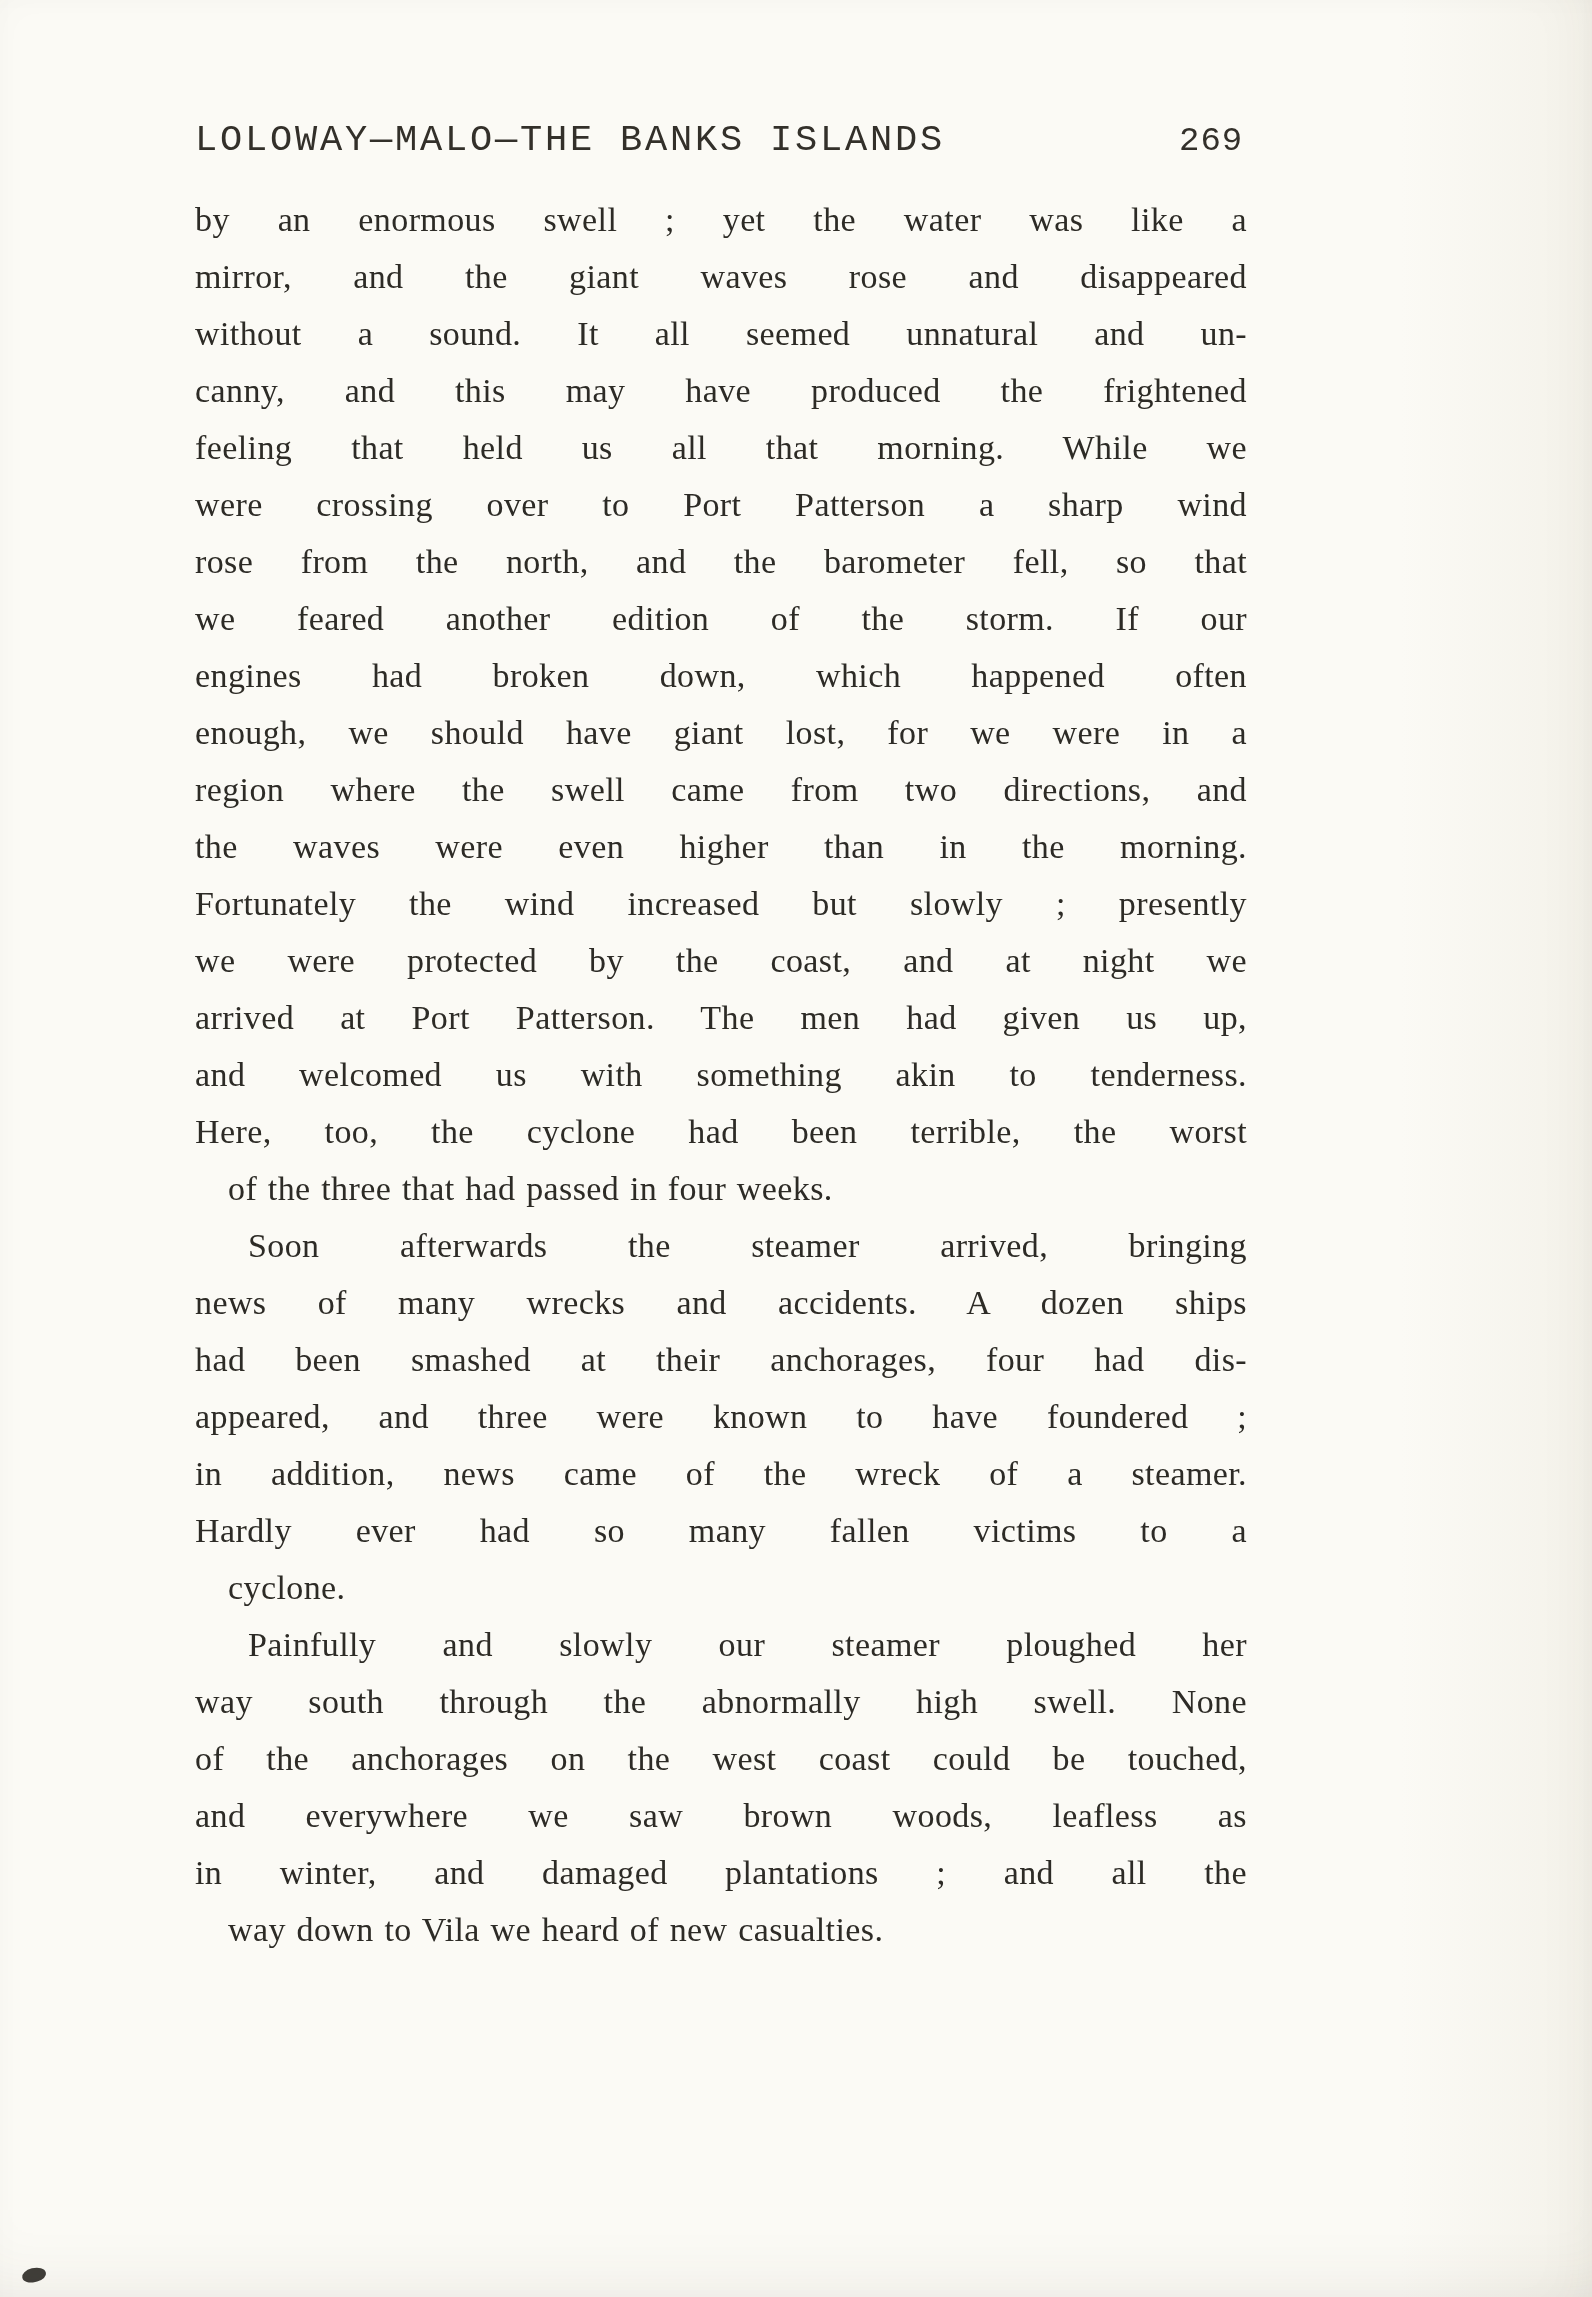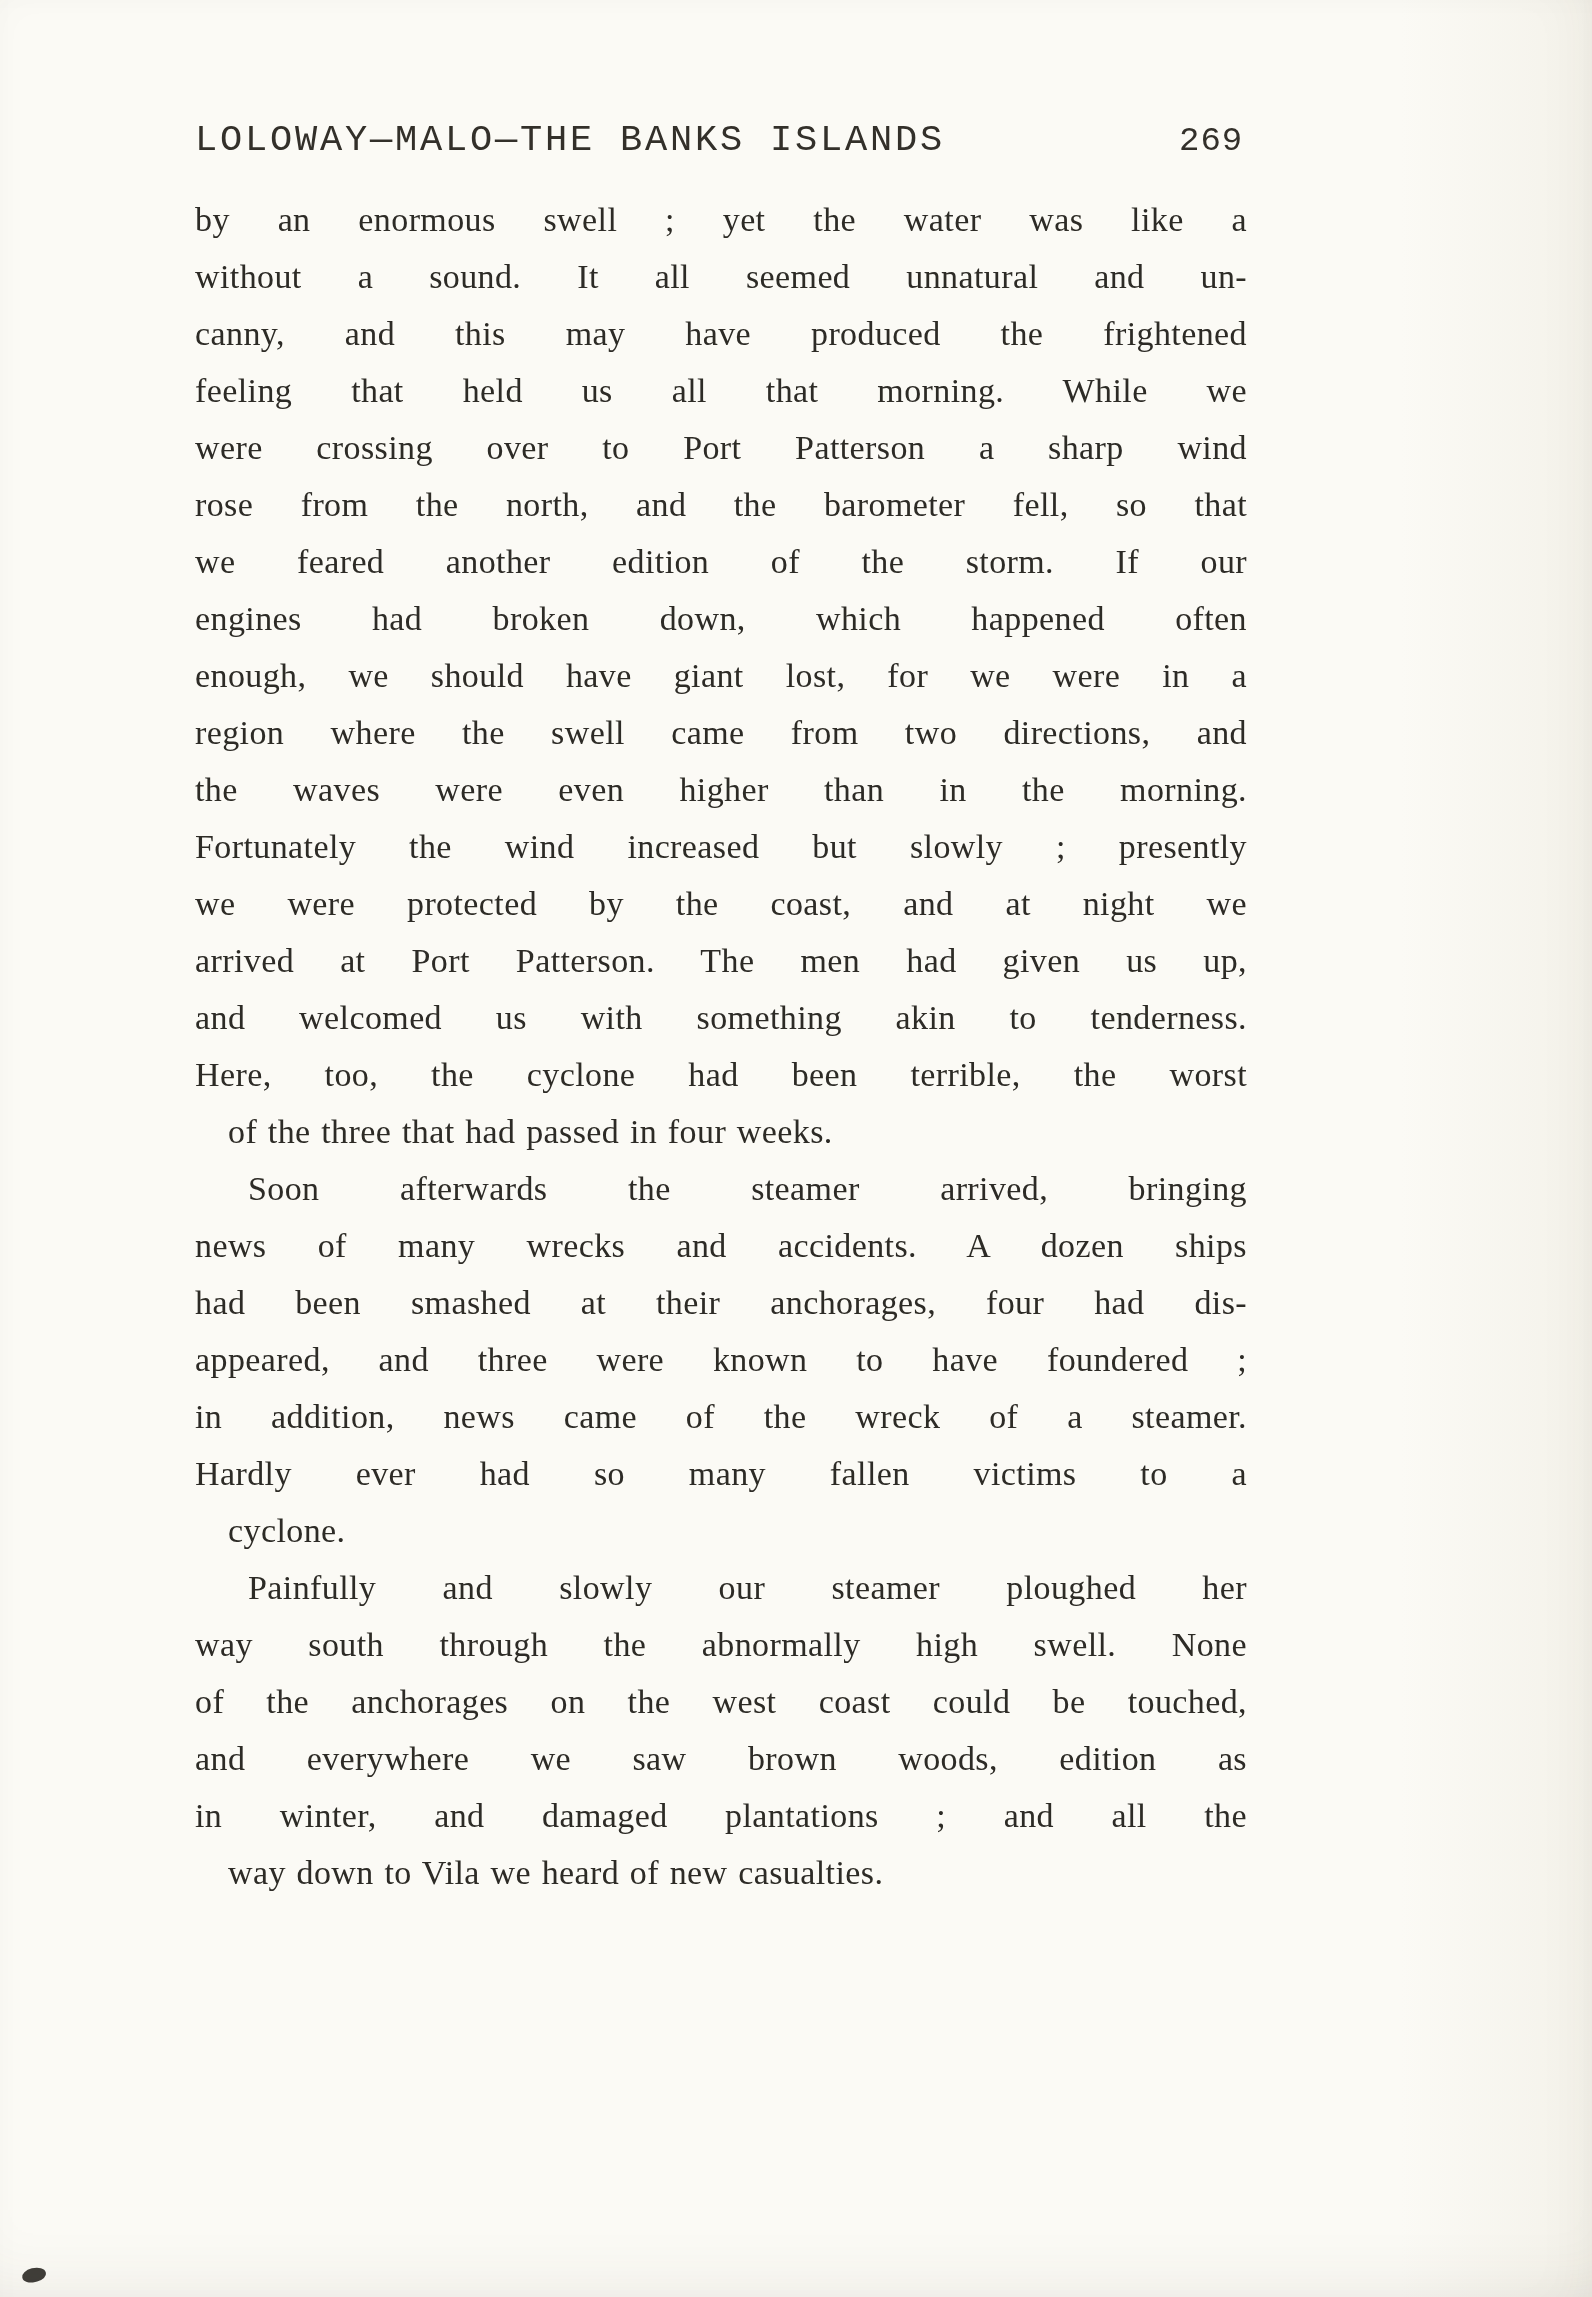--- a/index.html
+++ b/index.html
@@ -86,20 +86,21 @@
 <div class="scan-page">
 
   <div class="running-header">
     <span>LOLOWAY—MALO—THE BANKS ISLANDS</span>
     <span class="page-number">269</span>
   </div>
 
   <div class="text-block">
       <div class="paragraph">
         <div class="line">by an enormous swell ; yet the water was like a</div>
+        <div class="line">mirror, and the giant waves rose and disappeared</div>
         <div class="line">without a sound.  It all seemed unnatural and un-</div>
         <div class="line">canny, and this may have produced the frightened</div>
         <div class="line">feeling that held us all that morning.  While we</div>
         <div class="line">were crossing over to Port Patterson a sharp wind</div>
         <div class="line">rose from the north, and the barometer fell, so that</div>
         <div class="line">we feared another edition of the storm.  If our</div>
         <div class="line">engines had broken down, which happened often</div>
         <div class="line">enough, we should have giant lost, for we were in a</div>
         <div class="line">region where the swell came from two directions, and</div>
         <div class="line">the waves were even higher than in the morning.</div>
@@ -116,21 +117,21 @@
         <div class="line">had been smashed at their anchorages, four had dis-</div>
         <div class="line">appeared, and three were known to have foundered ;</div>
         <div class="line">in addition, news came of the wreck of a steamer.</div>
         <div class="line">Hardly ever had so many fallen victims to a</div>
         <div class="line last">cyclone.</div>
       </div>
       <div class="paragraph">
         <div class="line indent">Painfully and slowly our steamer ploughed her</div>
         <div class="line">way south through the abnormally high swell.  None</div>
         <div class="line">of the anchorages on the west coast could be touched,</div>
-        <div class="line">and everywhere we saw brown woods, edition as</div>
+        <div class="line">and everywhere we saw brown woods, leafless as</div>
         <div class="line">in winter, and damaged plantations ; and all the</div>
         <div class="line last">way down to Vila we heard of new casualties.</div>
       </div>
     </div>
 
   <div class="ink-blot"></div>
 
 </div>
 
 

